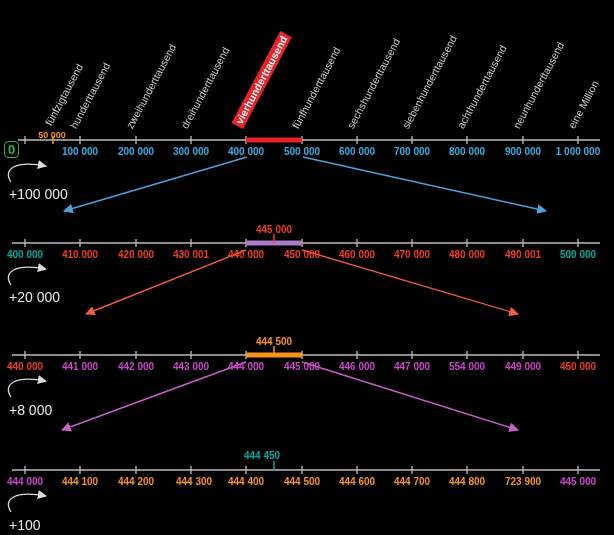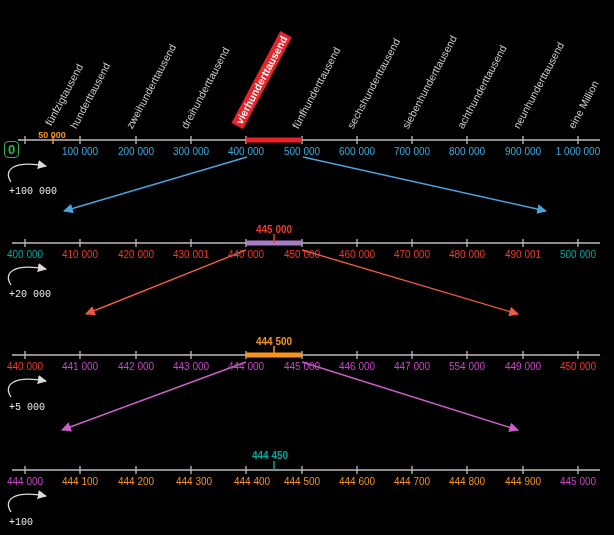--- a/index.html
+++ b/index.html
@@ -1,22 +1,22 @@
 <!DOCTYPE html>
 <html><head>
 <meta charset="utf-8">
 <style>
   html,body{margin:0;padding:0;background:#000;}
   .stage{position:relative;width:614px;height:535px;background:#000;overflow:hidden;
          font-family:"Liberation Sans",sans-serif;}
   .stage svg{position:absolute;left:0;top:0;}
   .lbl{position:absolute;white-space:nowrap;}
-  .tl{transform:translateX(-50%);font-size:10px;font-weight:400;letter-spacing:0;}
+  .tl{transform:translateX(-50%);font-size:10px;font-weight:700;letter-spacing:0;}
   .mid{transform:translateX(-50%);font-size:10px;font-weight:700;}
-  .step{font-size:10px;color:#E9E9E9;font-family:Liberation Mono, monospace;}
+  .step{font-size:14px;color:#E9E9E9;}
   .rot{font-size:10.5px;color:#CFCFCF;height:13px;line-height:13px;
        transform:rotate(-62deg);transform-origin:0 100%;}
   .rot.hl{background:#E8232A;color:#FFFFFF;padding:0 3px;font-weight:700;}
   .zero{font-size:13px;font-weight:700;color:#2DB34A;border:1.5px solid #2DB34A;
         border-radius:4px;padding:0 3px;line-height:15px;}
   .half{transform:translateX(-50%);font-size:9px;font-weight:700;color:#F7941D;}
   .c-cyan{color:#35ACE2}.c-teal{color:#00A99D}.c-red{color:#EE3B26}
   .c-mag{color:#C944C9}.c-org{color:#F7941D}
 </style>
 </head>
@@ -169,29 +169,29 @@
   <div class="lbl tl c-mag" style="left:80px;top:361px">441 000</div>
   <div class="lbl tl c-mag" style="left:136px;top:361px">442 000</div>
   <div class="lbl tl c-mag" style="left:191px;top:361px">443 000</div>
   <div class="lbl tl c-mag" style="left:246px;top:361px">444 000</div>
   <div class="lbl tl c-mag" style="left:302px;top:361px">445 000</div>
   <div class="lbl tl c-mag" style="left:357px;top:361px">446 000</div>
   <div class="lbl tl c-mag" style="left:412px;top:361px">447 000</div>
   <div class="lbl tl c-mag" style="left:467px;top:361px">554 000</div>
   <div class="lbl tl c-mag" style="left:523px;top:361px">449 000</div>
   <div class="lbl tl c-red" style="left:578px;top:361px">450 000</div>
-  <div class="lbl step" style="left:9px;top:402px">+5 000</div>
+  <div class="lbl step" style="left:9px;top:402px">+8 000</div>
 
-  <div class="lbl mid c-teal" style="left:270px;top:450px">444 450</div>
+  <div class="lbl mid c-teal" style="left:262px;top:450px">444 450</div>
   <div class="lbl tl c-mag" style="left:25px;top:476px">444 000</div>
   <div class="lbl tl c-org" style="left:80px;top:476px">444 100</div>
   <div class="lbl tl c-org" style="left:136px;top:476px">444 200</div>
   <div class="lbl tl c-org" style="left:194px;top:476px">444 300</div>
-  <div class="lbl tl c-org" style="left:252px;top:476px">444 400</div>
+  <div class="lbl tl c-org" style="left:246px;top:476px">444 400</div>
   <div class="lbl tl c-org" style="left:302px;top:476px">444 500</div>
   <div class="lbl tl c-org" style="left:357px;top:476px">444 600</div>
   <div class="lbl tl c-org" style="left:412px;top:476px">444 700</div>
   <div class="lbl tl c-org" style="left:467px;top:476px">444 800</div>
-  <div class="lbl tl c-org" style="left:523px;top:476px">444 900</div>
+  <div class="lbl tl c-org" style="left:523px;top:476px">723 900</div>
   <div class="lbl tl c-mag" style="left:578px;top:476px">445 000</div>
   <div class="lbl step" style="left:9px;top:517px">+100</div>
 
 </div>
 
 </body></html>

